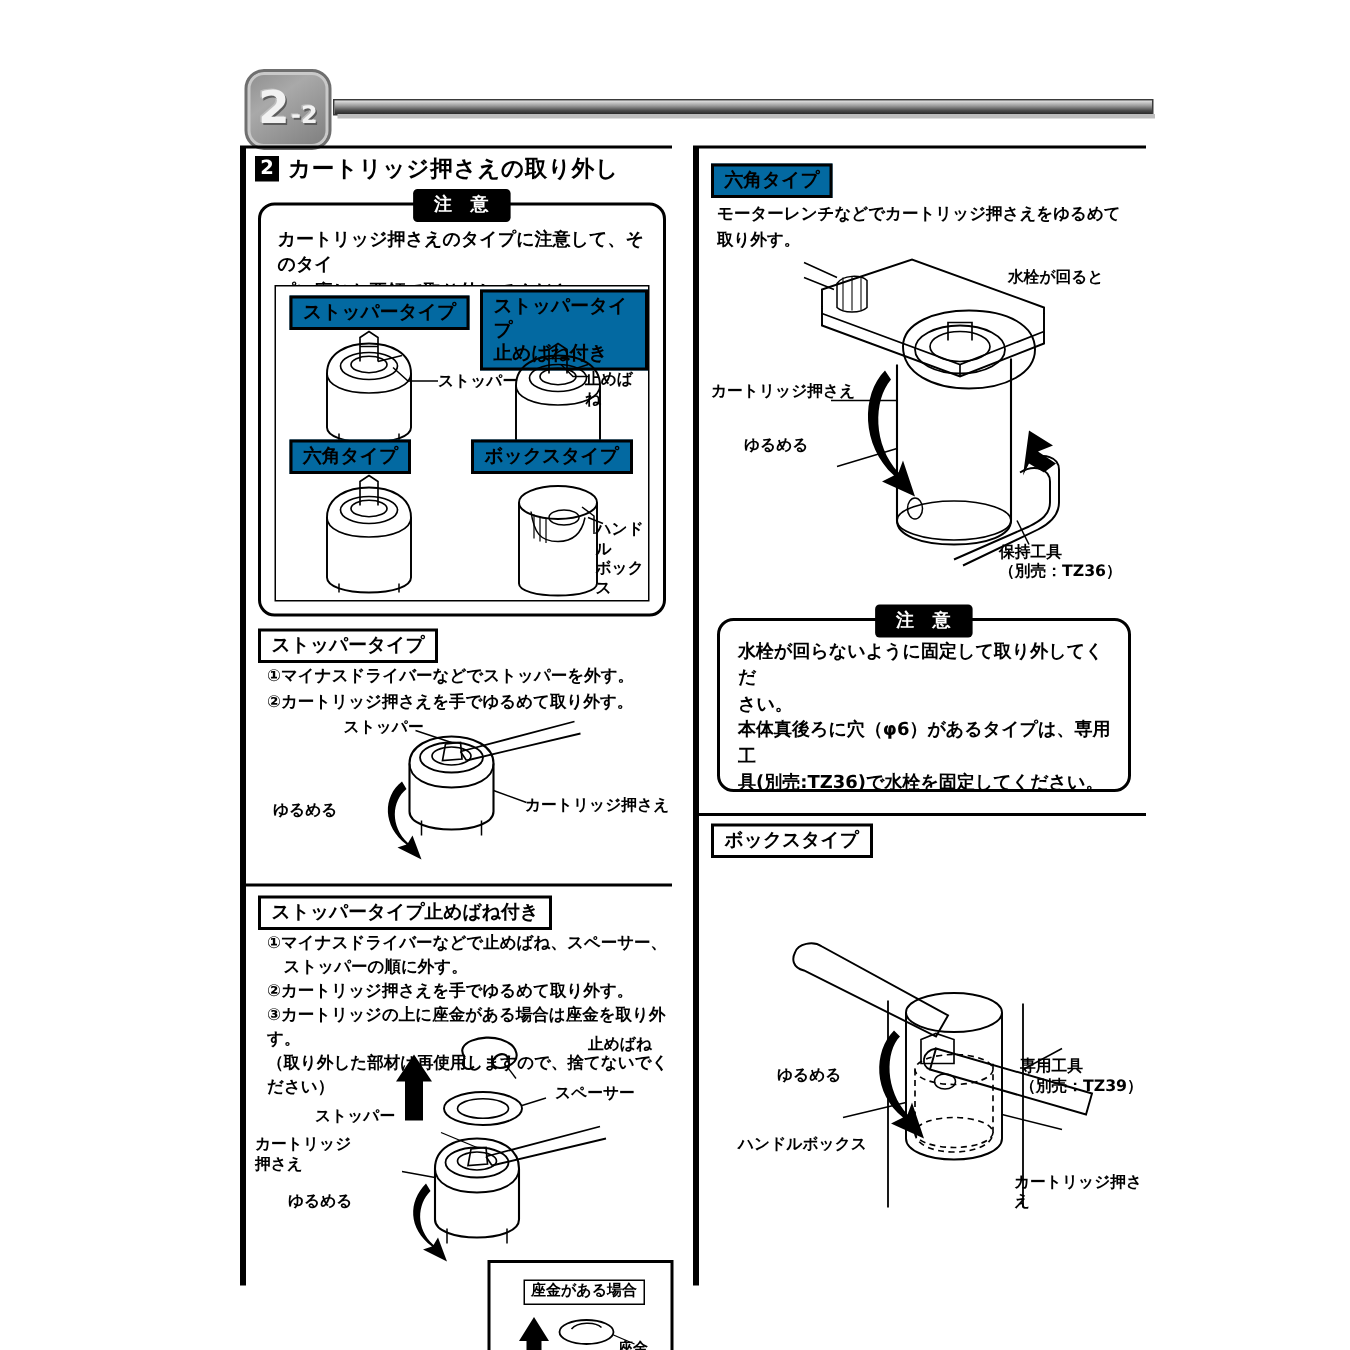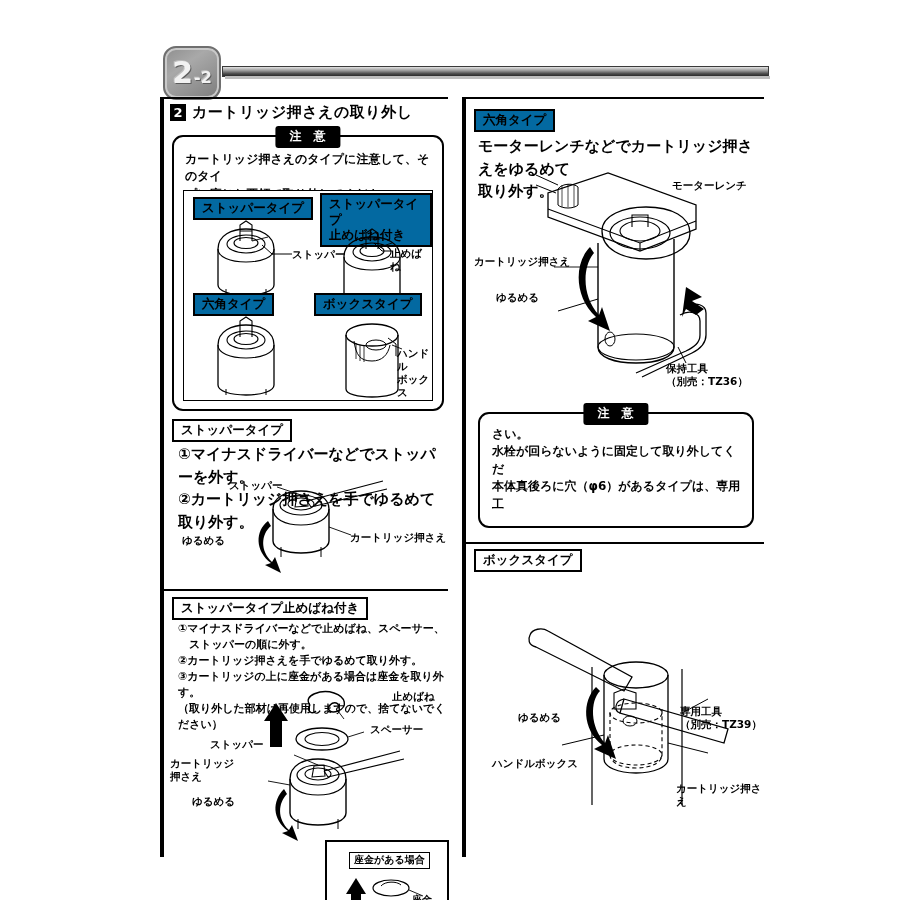--- a/index.html
+++ b/index.html
@@ -78,21 +78,21 @@
     padding:2px 11px 3px 14px;white-space:nowrap;
   }
   .caution-body{padding:14px 11px 8px 11px;}
   .caution-body p{margin:0;font-size:12px;font-weight:bold;line-height:1.45;}
   .caution-body p.note{font-weight:normal;font-size:11px;margin-top:5px;line-height:1.4;}
 
   .inner-panel{
     position:absolute;border:1px solid #000;background:#fff;
   }
 
-  .body-txt{position:absolute;font-size:15px;font-weight:bold;line-height:1.5;white-space:pre-line;}
+  .body-txt{position:absolute;font-size:11px;font-weight:bold;line-height:1.5;white-space:pre-line;}
 
   .calloutlbl{position:absolute;font-size:10.5px;font-weight:bold;line-height:1.25;white-space:pre-line;}
 
   .inset{position:absolute;border:2px solid #000;background:#fff;}
 
   svg{display:block;overflow:visible;}
   .ln{fill:none;stroke:#000;}
 </style>
 </head>
 <body>
@@ -309,32 +309,33 @@
       <path d="M100,76 C84,92 84,126 106,146 L98,150 L120,160 L112,136 L109,144 C92,126 92,96 104,82 Z" fill="#000"></path>
 
       <path d="M196,116 L212,126 L202,130 L214,138 L206,144 L196,138 L192,146 Z" fill="#000"></path>
 
       <path class="ln" d="M196,136 C206,130 216,134 216,142 L216,164 C216,172 210,178 202,182 L152,206" stroke-width="1.3"></path>
       <path class="ln" d="M190,144 C200,138 210,142 210,150 L210,164 C210,172 204,176 196,180 L146,202" stroke-width="1.3"></path>
       <path class="ln" d="M188,176 L196,192" stroke-width="1"></path>
       <path class="ln" d="M68,140 L108,128" stroke-width="1"></path>
       <path class="ln" d="M64,96 L108,96" stroke-width="0.9"></path>
     </svg>
-    <div class="calloutlbl" style="left:512px;top:82px;">モーターレンチ</div>
+    <div class="calloutlbl" style="left:512px;top:82px;">水栓が回ると</div>
     <div class="calloutlbl" style="left:314px;top:158px;">カートリッジ押さえ</div>
     <div class="calloutlbl" style="left:336px;top:194px;">ゆるめる</div>
     <div class="calloutlbl" style="left:506px;top:265px;text-align:left;">保持工具
 （別売：TZ36）</div>
 
     <div class="caution" style="left:318px;top:315px;width:272px;height:112px;">
       <div class="caution-tag">注 意</div>
       <div class="caution-body" style="padding:12px 10px 6px 12px;">
+        <p>水栓が回らないように固定して取り外してくだ</p>
         <p>さい。</p>
-        <p>水栓が回らないように固定して取り外してくだ</p>
         <p>本体真後ろに穴（φ6）があるタイプは、専用工</p>
+        <p>具(別売:TZ36)で水栓を固定してください。</p>
       </div>
     </div>
 
     <div class="rule" style="left:306px;top:445px;width:298px;"></div>
 
     <div class="abs" style="left:314px;top:452px;">
       <span class="boxlbl">ボックスタイプ</span>
     </div>
 
     <svg class="abs" style="left:336px;top:516px;" width="270" height="200" viewBox="0 0 270 200">

